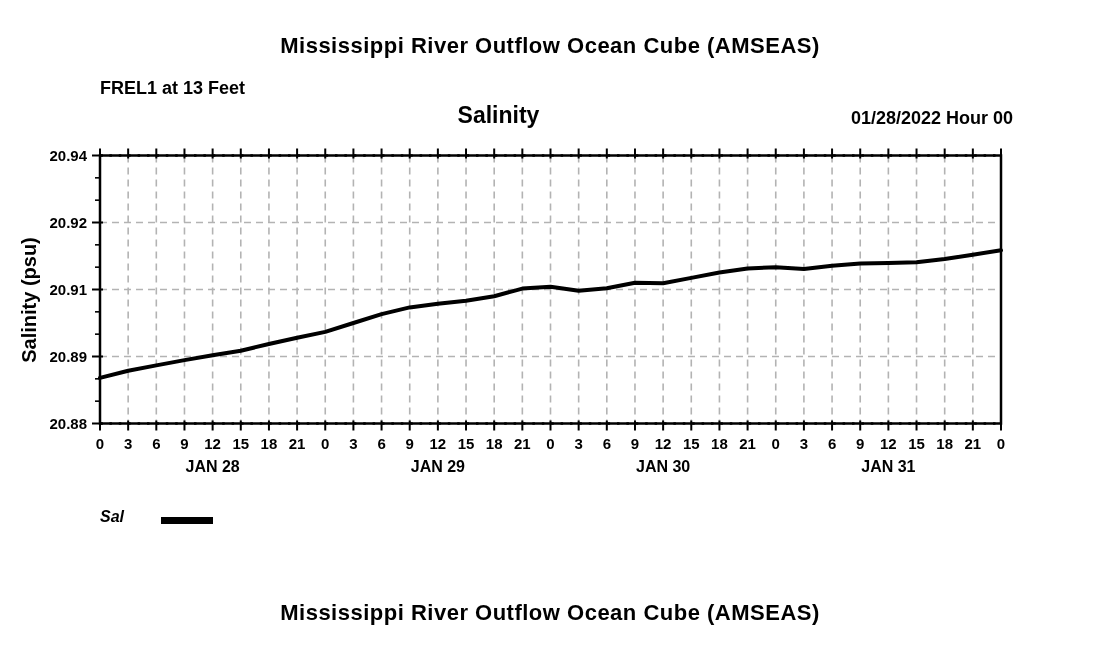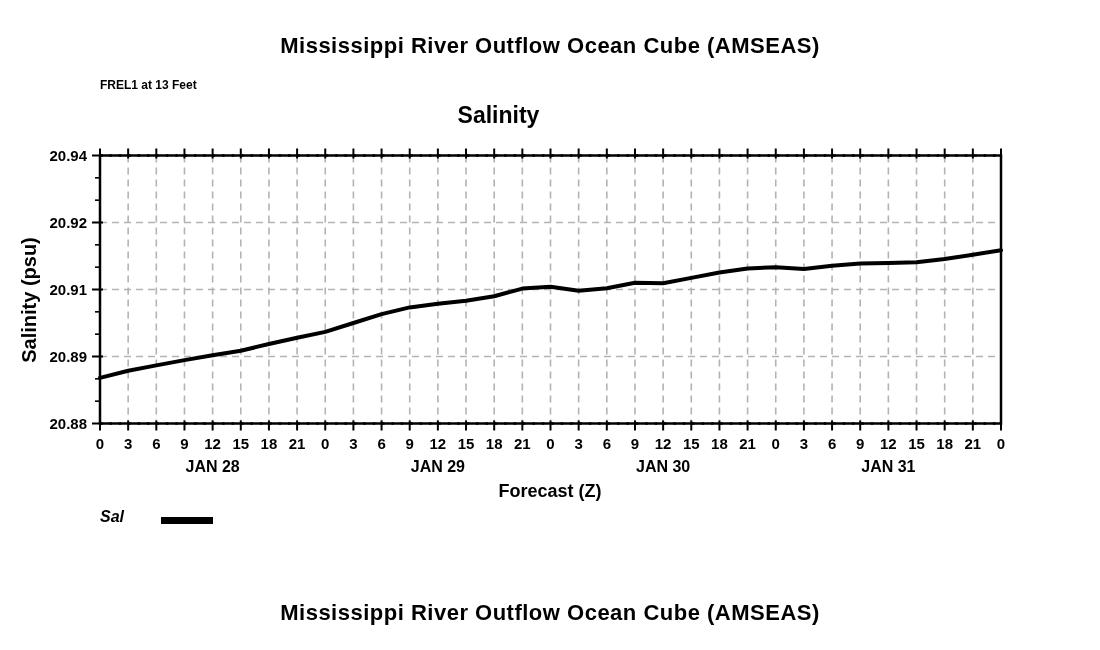--- a/index.html
+++ b/index.html
@@ -11,21 +11,21 @@
   #page {
     position: relative;
     width: 1100px;
     height: 650px;
     background: #ffffff;
     overflow: hidden;
     padding-left: 10px;
   }
   .txt { position: absolute; color: #000; font-weight: bold; white-space: nowrap; }
   #main-title      { top: 33px;  left: 0; width: 1100px; text-align: center; font-size: 22px; letter-spacing: 0.5px; }
-  #station-line    { top: 78px;  left: 100px; font-size: 12px; }
+  #station-line    { top: 78px;  left: 100px; font-size: 18px; }
   #coords-line     { top: 107px; left: 100px; font-size: 18px; }
   #center-label    { top: 102px; left: 0; width: 997px; text-align: center; font-size: 23px; }
   #datetime-label  { top: 108px; right: 97px; font-size: 18px; }
   #y-axis-label    { top: 300px; left: 29px; font-size: 20px;
                      transform: translate(-50%, -50%) rotate(-90deg); }
   #x-axis-label    { top: 481px; left: 99px; width: 902px; text-align: center; font-size: 18px; }
   #legend          { position: absolute; top: 0; left: 0; }
   #legend-label    { top: 508px; left: 100px; font-size: 16px; font-style: italic; }
   #legend-line     { position: absolute; top: 517px; left: 161px; width: 52px; height: 7px; }
   #footer-title    { top: 600px; left: 0; width: 1100px; text-align: center; font-size: 22px; letter-spacing: 0.5px; }
@@ -34,20 +34,21 @@
 </style>
 </head>
 <body>
 
 <div id="page">
 
   <div id="main-title" class="txt">Mississippi River Outflow Ocean Cube (AMSEAS)</div>
 
   <div id="station-line" class="txt">FREL1 at 13 Feet</div>
   <div id="center-label" class="txt">Salinity</div>
+  <div id="datetime-label" class="txt">01/28/2022 Hour 00</div>
 
   <div id="y-axis-label" class="txt">Salinity (psu)</div>
 
   <svg id="chart-svg" width="1100" height="650">
       <line x1="100" x2="1001" y1="356.5" y2="356.5" stroke="#b3b3b3" stroke-width="1.6" stroke-dasharray="7 5"></line>
       <line x1="100" x2="1001" y1="289.5" y2="289.5" stroke="#b3b3b3" stroke-width="1.6" stroke-dasharray="7 5"></line>
       <line x1="100" x2="1001" y1="222.5" y2="222.5" stroke="#b3b3b3" stroke-width="1.6" stroke-dasharray="7 5"></line>
       <line x1="128.15625" x2="128.15625" y1="155.5" y2="423.5" stroke="#b3b3b3" stroke-width="1.6" stroke-dasharray="7 5"></line>
       <line x1="156.3125" x2="156.3125" y1="155.5" y2="423.5" stroke="#b3b3b3" stroke-width="1.6" stroke-dasharray="7 5"></line>
       <line x1="184.46875" x2="184.46875" y1="155.5" y2="423.5" stroke="#b3b3b3" stroke-width="1.6" stroke-dasharray="7 5"></line>
@@ -199,21 +200,20 @@
       <line x1="95" x2="100" y1="378.83333333334394" y2="378.83333333334394" stroke="#000000" stroke-width="1.6"></line>
       <line x1="95" x2="100" y1="334.16666666668783" y2="334.16666666668783" stroke="#000000" stroke-width="1.6"></line>
       <line x1="95" x2="100" y1="311.83333333335975" y2="311.83333333335975" stroke="#000000" stroke-width="1.6"></line>
       <line x1="95" x2="100" y1="267.1666666667037" y2="267.1666666667037" stroke="#000000" stroke-width="1.6"></line>
       <line x1="95" x2="100" y1="244.83333333337566" y2="244.83333333337566" stroke="#000000" stroke-width="1.6"></line>
       <line x1="95" x2="100" y1="200.16666666671955" y2="200.16666666671955" stroke="#000000" stroke-width="1.6"></line>
       <line x1="95" x2="100" y1="177.83333333339152" y2="177.83333333339152" stroke="#000000" stroke-width="1.6"></line>
       <polyline points="100.0,377.9 128.2,370.8 156.3,365.4 184.5,360.1 212.6,355.2 240.8,350.7 268.9,344.0 297.1,337.7 325.3,331.9 353.4,323.0 381.6,314.1 409.7,307.4 437.9,303.8 466.0,300.7 494.2,296.2 522.3,288.6 550.5,286.8 578.7,290.8 606.8,288.2 635.0,282.8 663.1,283.2 691.3,277.9 719.4,272.5 747.6,268.5 775.8,267.2 803.9,269.0 832.1,265.8 860.2,263.6 888.4,263.1 916.5,262.3 944.7,259.1 972.8,254.7 1001.0,250.2" fill="none" stroke="#000000" stroke-width="4" stroke-linejoin="round" stroke-linecap="round"></polyline>
     </svg>
 
-  <div id="x-axis-label" class="txt">Forecast (Z)</div>
 
   <div id="legend">
     <div id="legend-label" class="txt">Sal</div>
     <div id="legend-line" style="background: rgb(0, 0, 0);"></div>
   </div>
 
   <div id="footer-title" class="txt">Mississippi River Outflow Ocean Cube (AMSEAS)</div>
 
 </div>
 

